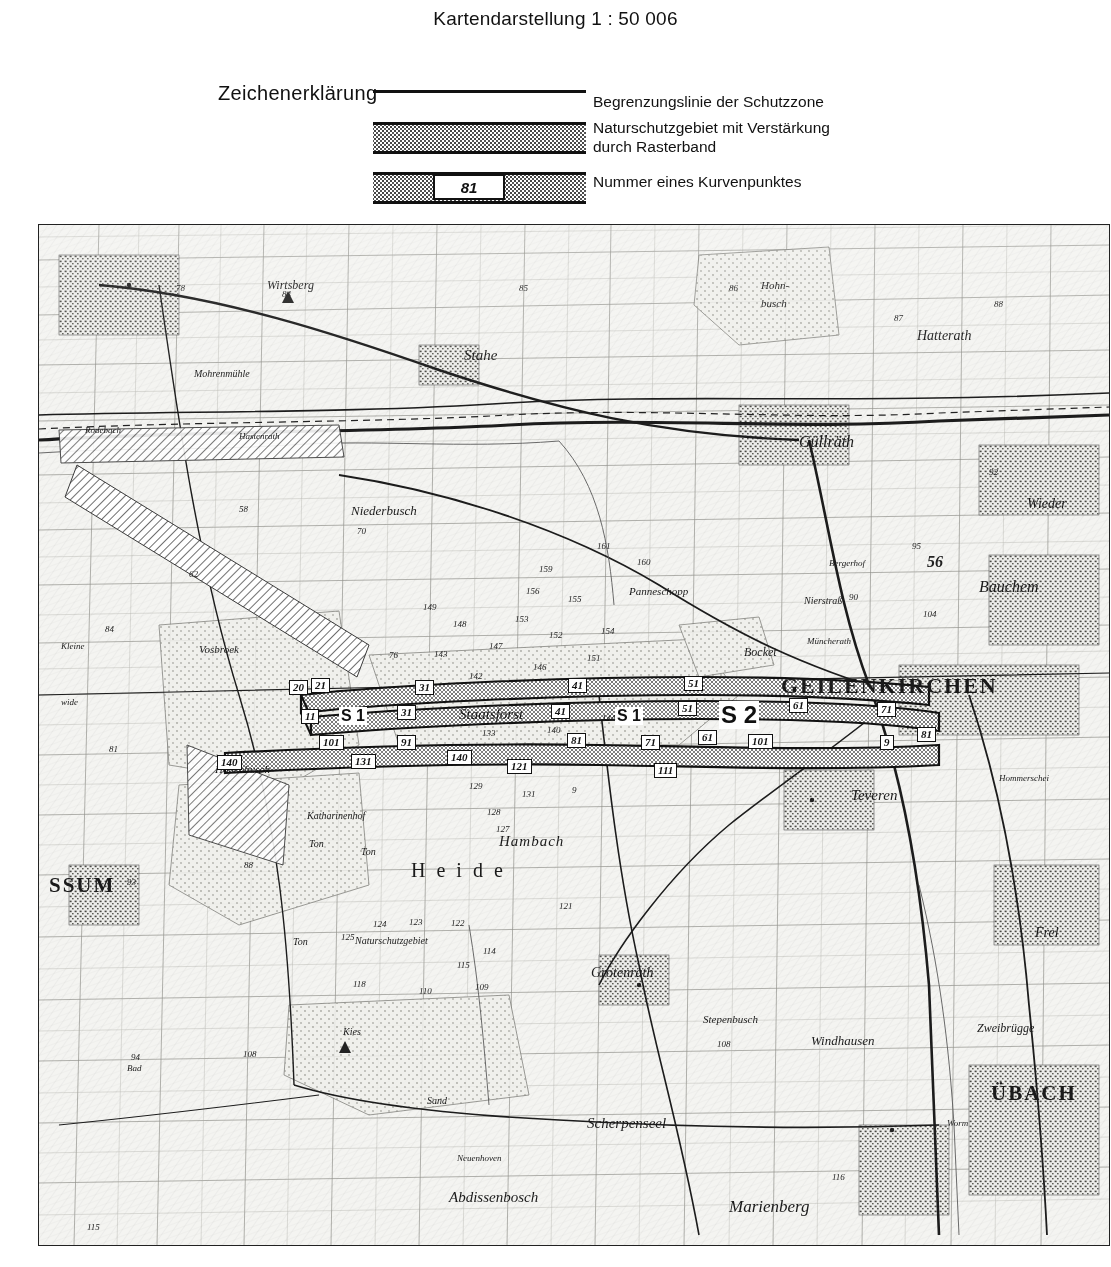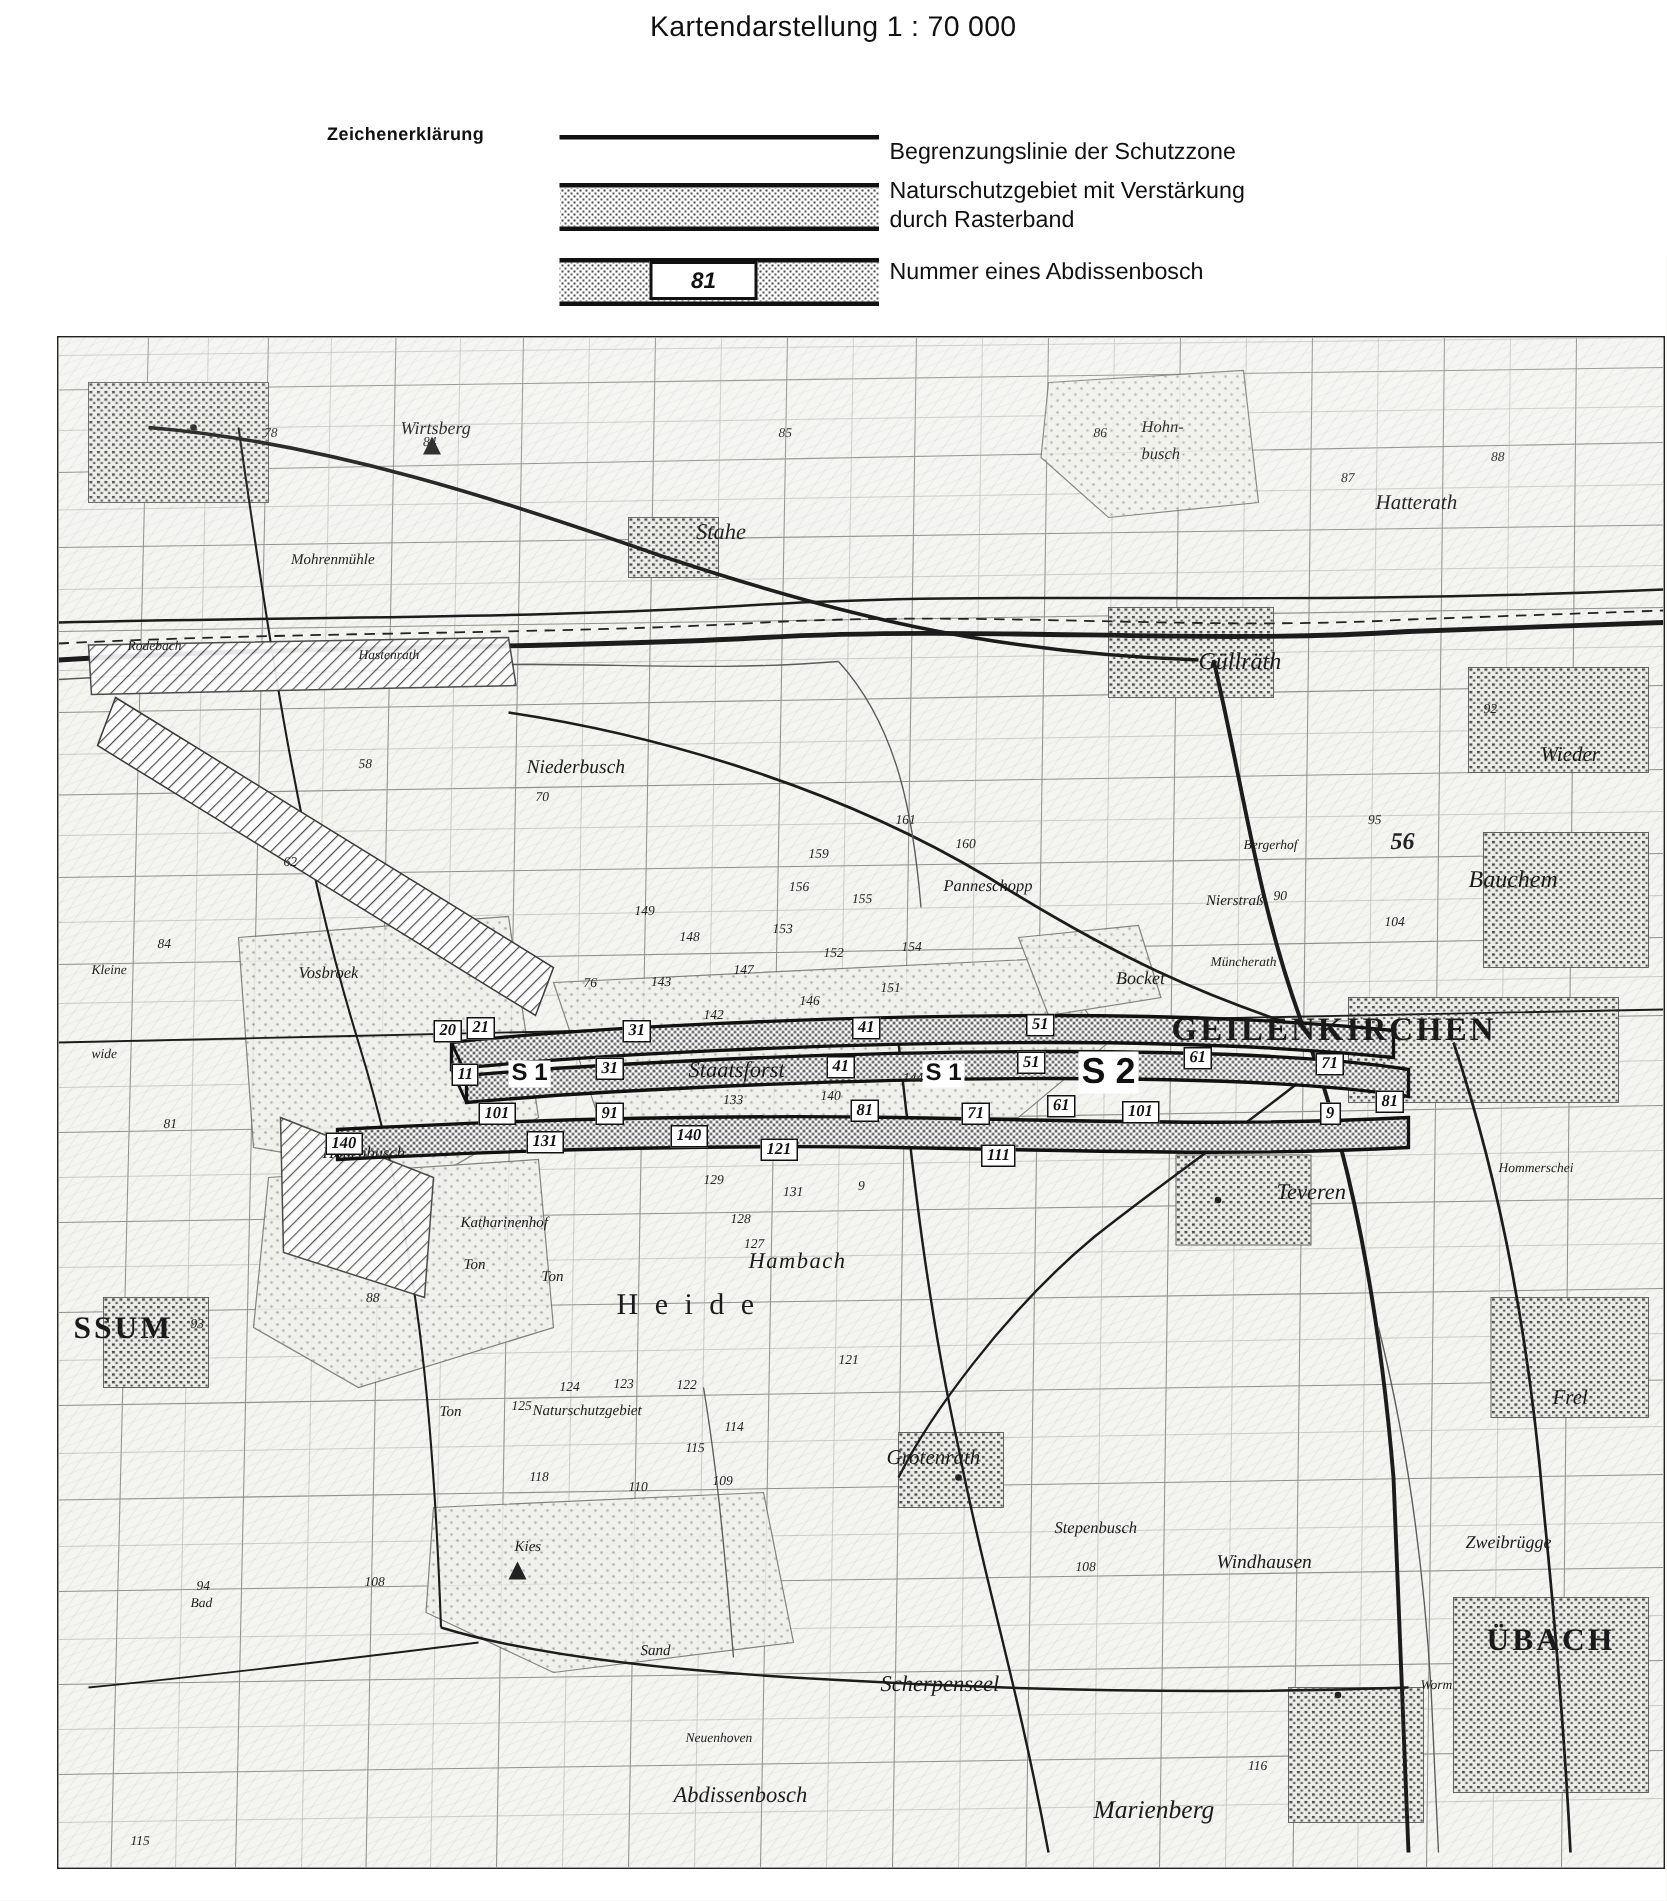--- a/index.html
+++ b/index.html
@@ -14,21 +14,21 @@
   #page-title{
     position:absolute;top:8px;left:0;width:1111px;
     text-align:center;font-size:19px;letter-spacing:.2px;
   }
   
   #legend{
     position:absolute;left:218px;top:76px;width:700px;
   }
   .legend-row{position:relative;height:auto;}
   .legend-label-main{
-    position:absolute;left:0;top:6px;font-size:12px;font-weight:bold;
+    position:absolute;left:0;top:6px;font-size:20px;font-weight:normal;
     letter-spacing:.3px;
   }
   .sym{position:absolute;left:155px;}
   .sym-line{
     top:14px;width:213px;height:3px;background:#111;
   }
   .sym-band{
     top:46px;width:213px;height:26px;
     background:
       linear-gradient(#fff,#fff) padding-box;
@@ -108,35 +108,35 @@
   }
   #fade{
     position:absolute;left:0;top:0;width:100%;height:100%;
     pointer-events:none;
     background:linear-gradient(180deg, rgba(255,255,255,.12), rgba(255,255,255,0) 18%);
   }
 </style>
 </head>
 <body>
 
-<div id="page-title">Kartendarstellung 1 : 70 000</div>
+<div id="page-title">Kartendarstellung 1 : 50 006</div>
 
 <div id="legend">
   <div class="legend-row">
     <div class="legend-label-main">Zeichenerklärung</div>
 
     <div class="sym sym-line"></div>
     <div class="sym-band" style="left:155px;"></div>
     <div class="sym-band2" style="left:155px;"></div>
     <div class="sym-number">81</div>
 
     <div class="legend-text lt1">Begrenzungslinie der Schutzzone</div>
     <div class="legend-text lt2" style="white-space:pre-line;">Naturschutzgebiet mit Verstärkung
 durch Rasterband</div>
-    <div class="legend-text lt3">Nummer eines Abdissenbosch</div>
+    <div class="legend-text lt3">Nummer eines Kurvenpunktes</div>
   </div>
 </div>
 
 <div id="map-frame">
   <div id="map-canvas">
 
     <svg class="map-svg" viewBox="0 0 1070 1020" preserveAspectRatio="none">
       <defs>
         <pattern id="fieldhatch" width="7" height="7" patternUnits="userSpaceOnUse" patternTransform="rotate(35)">
           <rect width="7" height="7" fill="#f5f5f3"></rect>

